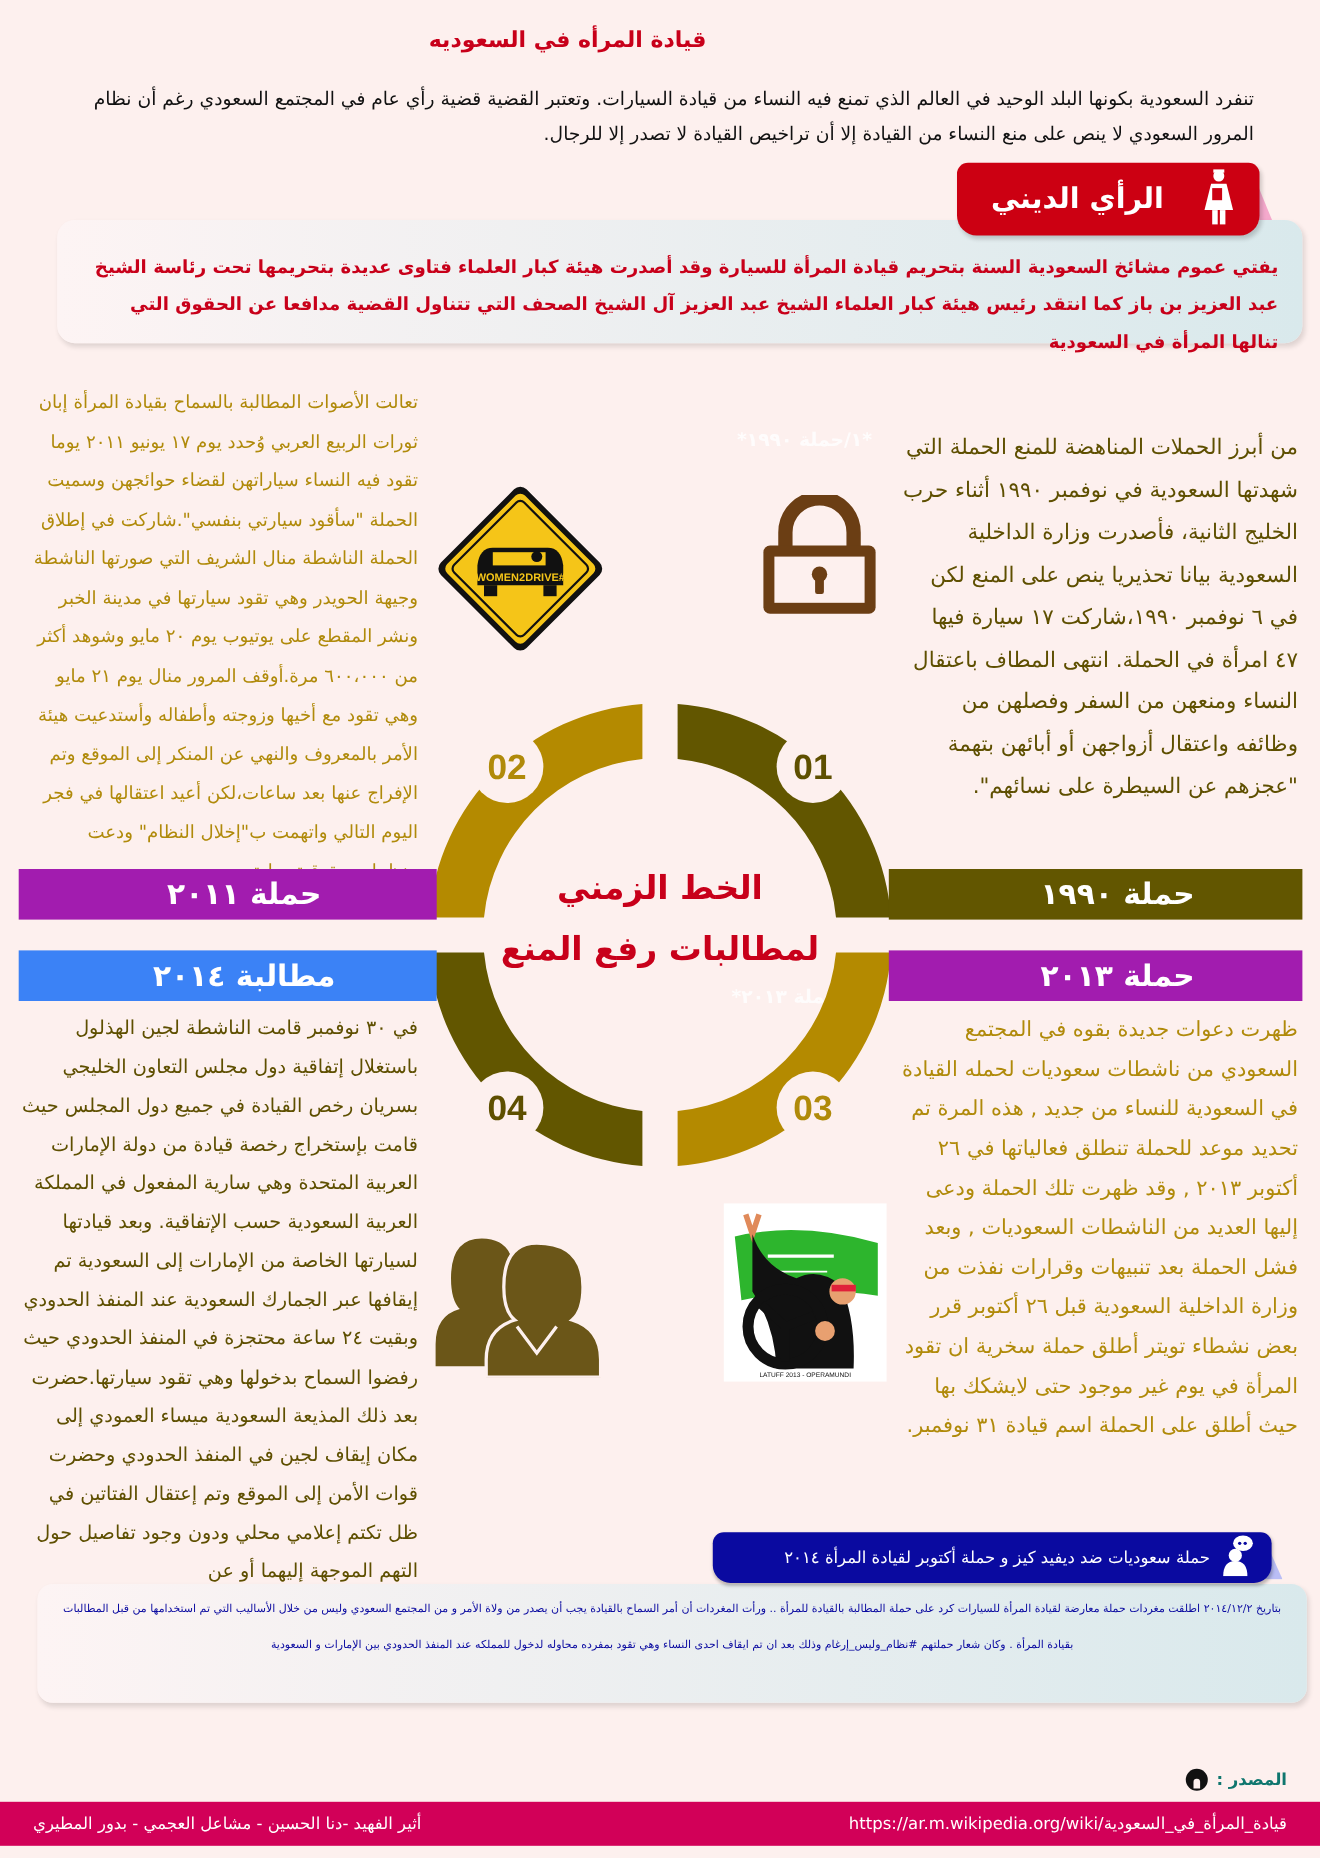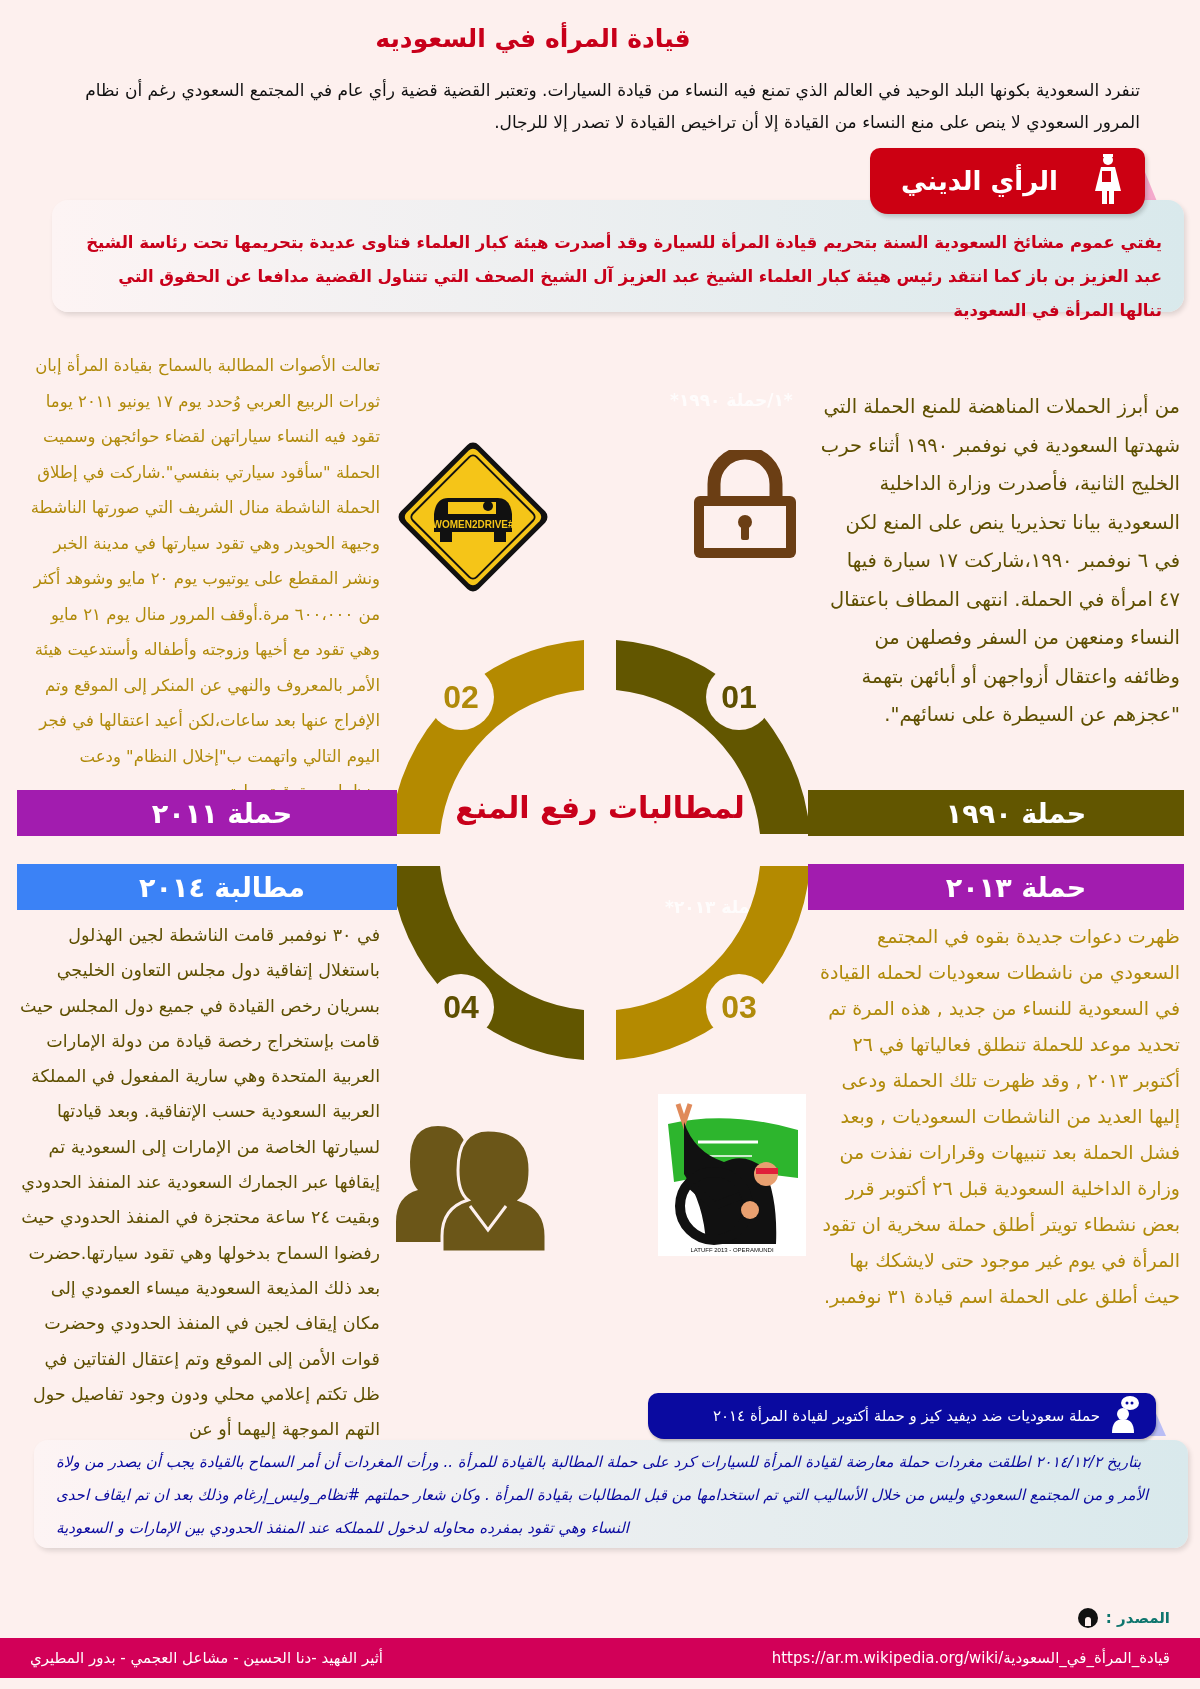--- a/index.html
+++ b/index.html
@@ -9,21 +9,21 @@
     font-family: "DejaVu Sans", sans-serif;
     position: relative;
     overflow: hidden;
     direction: rtl;
   }
   .abs { position: absolute; }
 
   
   .title {
     top: 24px; left: 0; width: 1032px; text-align: center;
-    color: #c8001a; font-size: 25px; font-weight: bold; margin-left: 17px;
+    color: #c8001a; font-size: 20px; font-weight: bold;
   }
   .intro {
     top: 74px; left: 60px; width: 1080px; text-align: right;
     color: #111; font-size: 17px; line-height: 32px;
   }
 
   
   .rel-tab {
     top: 148px; left: 870px; width: 275px; height: 66px;
     background: #cc0012; border-radius: 10px 10px 18px 18px;
@@ -101,21 +101,21 @@
     top: 1400px; left: 1150px; width: 16px; height: 36px;
     background: #b9bdf5; clip-path: polygon(0 0, 100% 100%, 0 100%);
   }
   .bot-tab-title { color: #fff; font-size: 15px; }
   .bot-box {
     top: 1440px; left: 34px; width: 1154px; height: 108px;
     background: linear-gradient(to left, #d9e9ec, #fdf4f4);
     border-radius: 14px; box-shadow: 2px 3px 5px rgba(0,0,0,.12);
     padding: 6px 22px 0 22px;
   }
-  .bot-text { color: #0a0aa0; font-size: 15px; line-height: 33px; text-align: left; font-style: italic; }
+  .bot-text { color: #0a0aa0; font-size: 10px; line-height: 33px; text-align: center; }
 
   
   .source {
     top: 1608px; left: 1060px; width: 110px; display: flex; align-items: center; gap: 8px;
     font-size: 15px; color: #0f766e; font-weight: bold;
   }
   .source-dot { width: 20px; height: 20px; border-radius: 50%; background: #111; position: relative; }
   .source-dot::after { content: ""; position: absolute; left: 7px; top: 9px; width: 6px; height: 9px; background: #fdf0ee; border-radius: 3px 3px 0 0; }
   .footer {
     top: 1638px; left: 0; width: 1200px; height: 40px; background: #d20058;
@@ -164,20 +164,21 @@
   <path d="M 440 246 A 210 210 0 0 1 246 440 L 246 390 A 160 160 0 0 0 390 246 Z" fill="#b48a00"></path>
   <path d="M 20 246 A 210 210 0 0 0 214 440 L 214 390 A 160 160 0 0 1 70 246 Z" fill="#625600"></path>
 </svg>
 
 <div class="abs bar bar-1990">حملة ١٩٩٠</div>
 <div class="abs bar bar-2011">حملة ٢٠١١</div>
 <div class="abs bar bar-2014">مطالبة ٢٠١٤</div>
 <div class="abs bar bar-2013">حملة ٢٠١٣</div>
 
 <div class="abs center-title">
+  <div>الخط الزمني</div>
   <div>لمطالبات رفع المنع</div>
 </div>
 
 <div class="abs num n01">01</div>
 <div class="abs num n02">02</div>
 <div class="abs num n03">03</div>
 <div class="abs num n04">04</div>
 
 <svg class="abs sign" viewBox="0 0 162 162">
   <rect x="26" y="26" width="110" height="110" rx="8" transform="rotate(45 81 81)" fill="#111"></rect>

